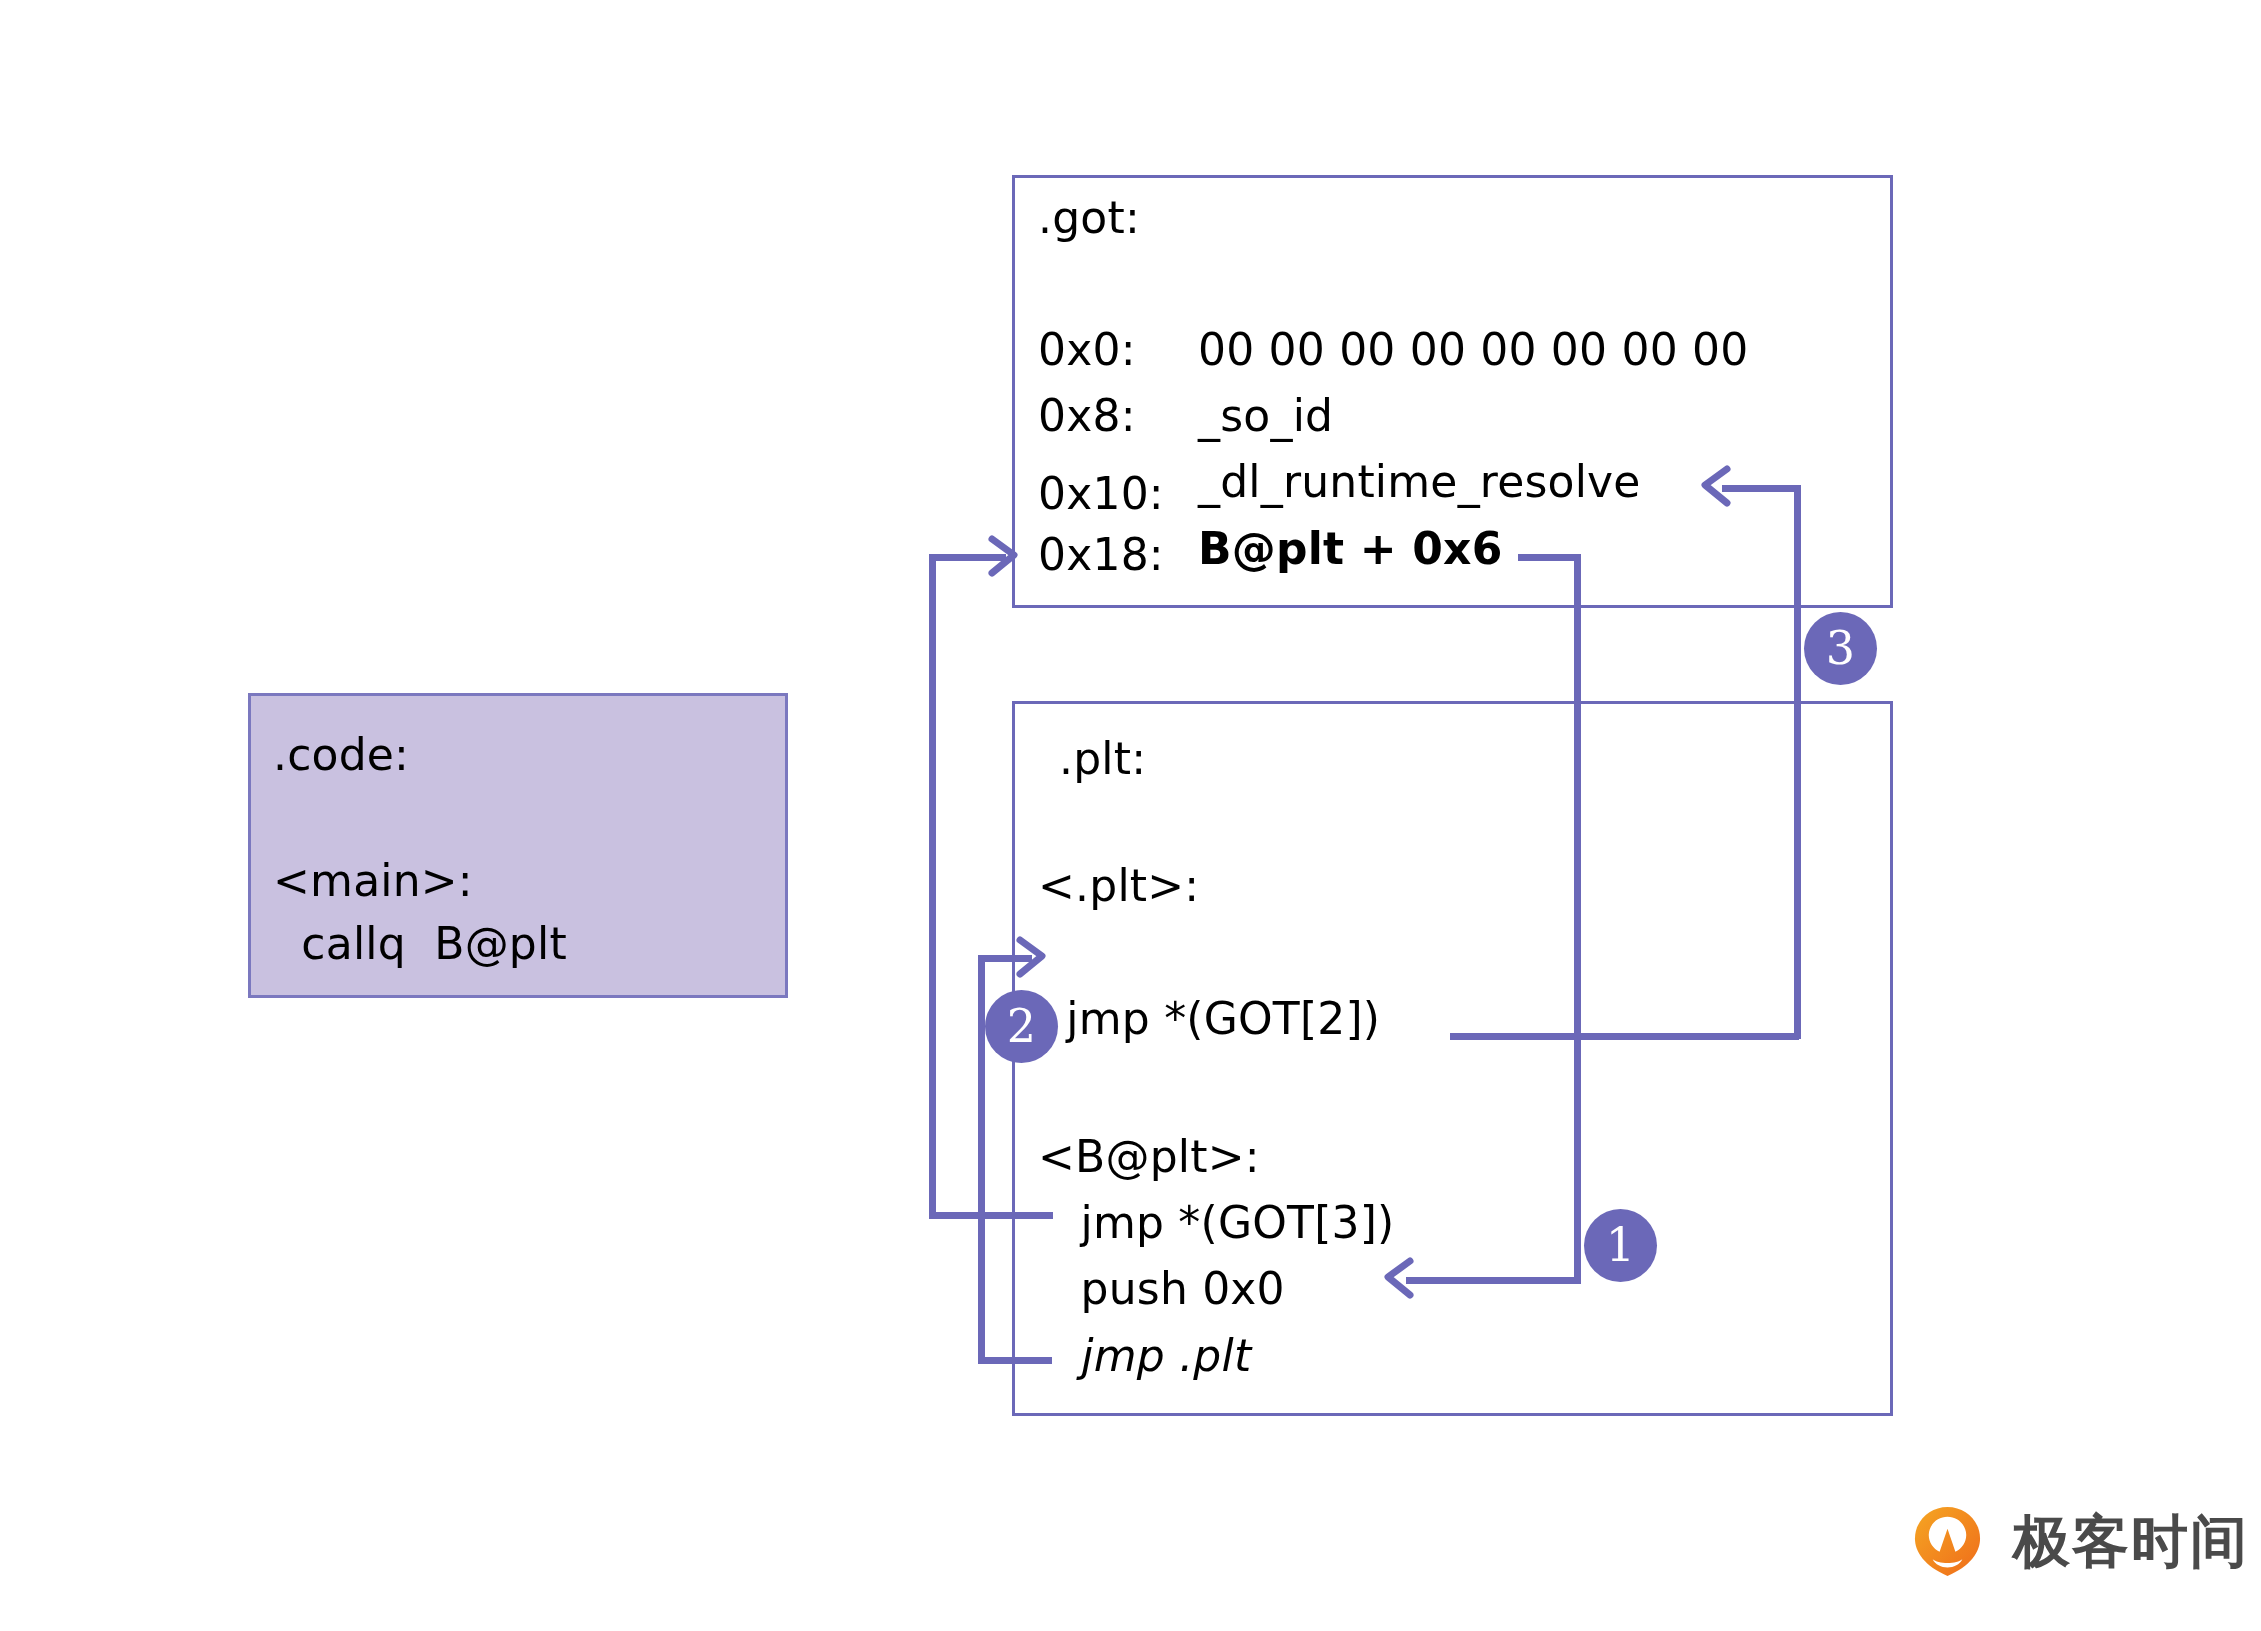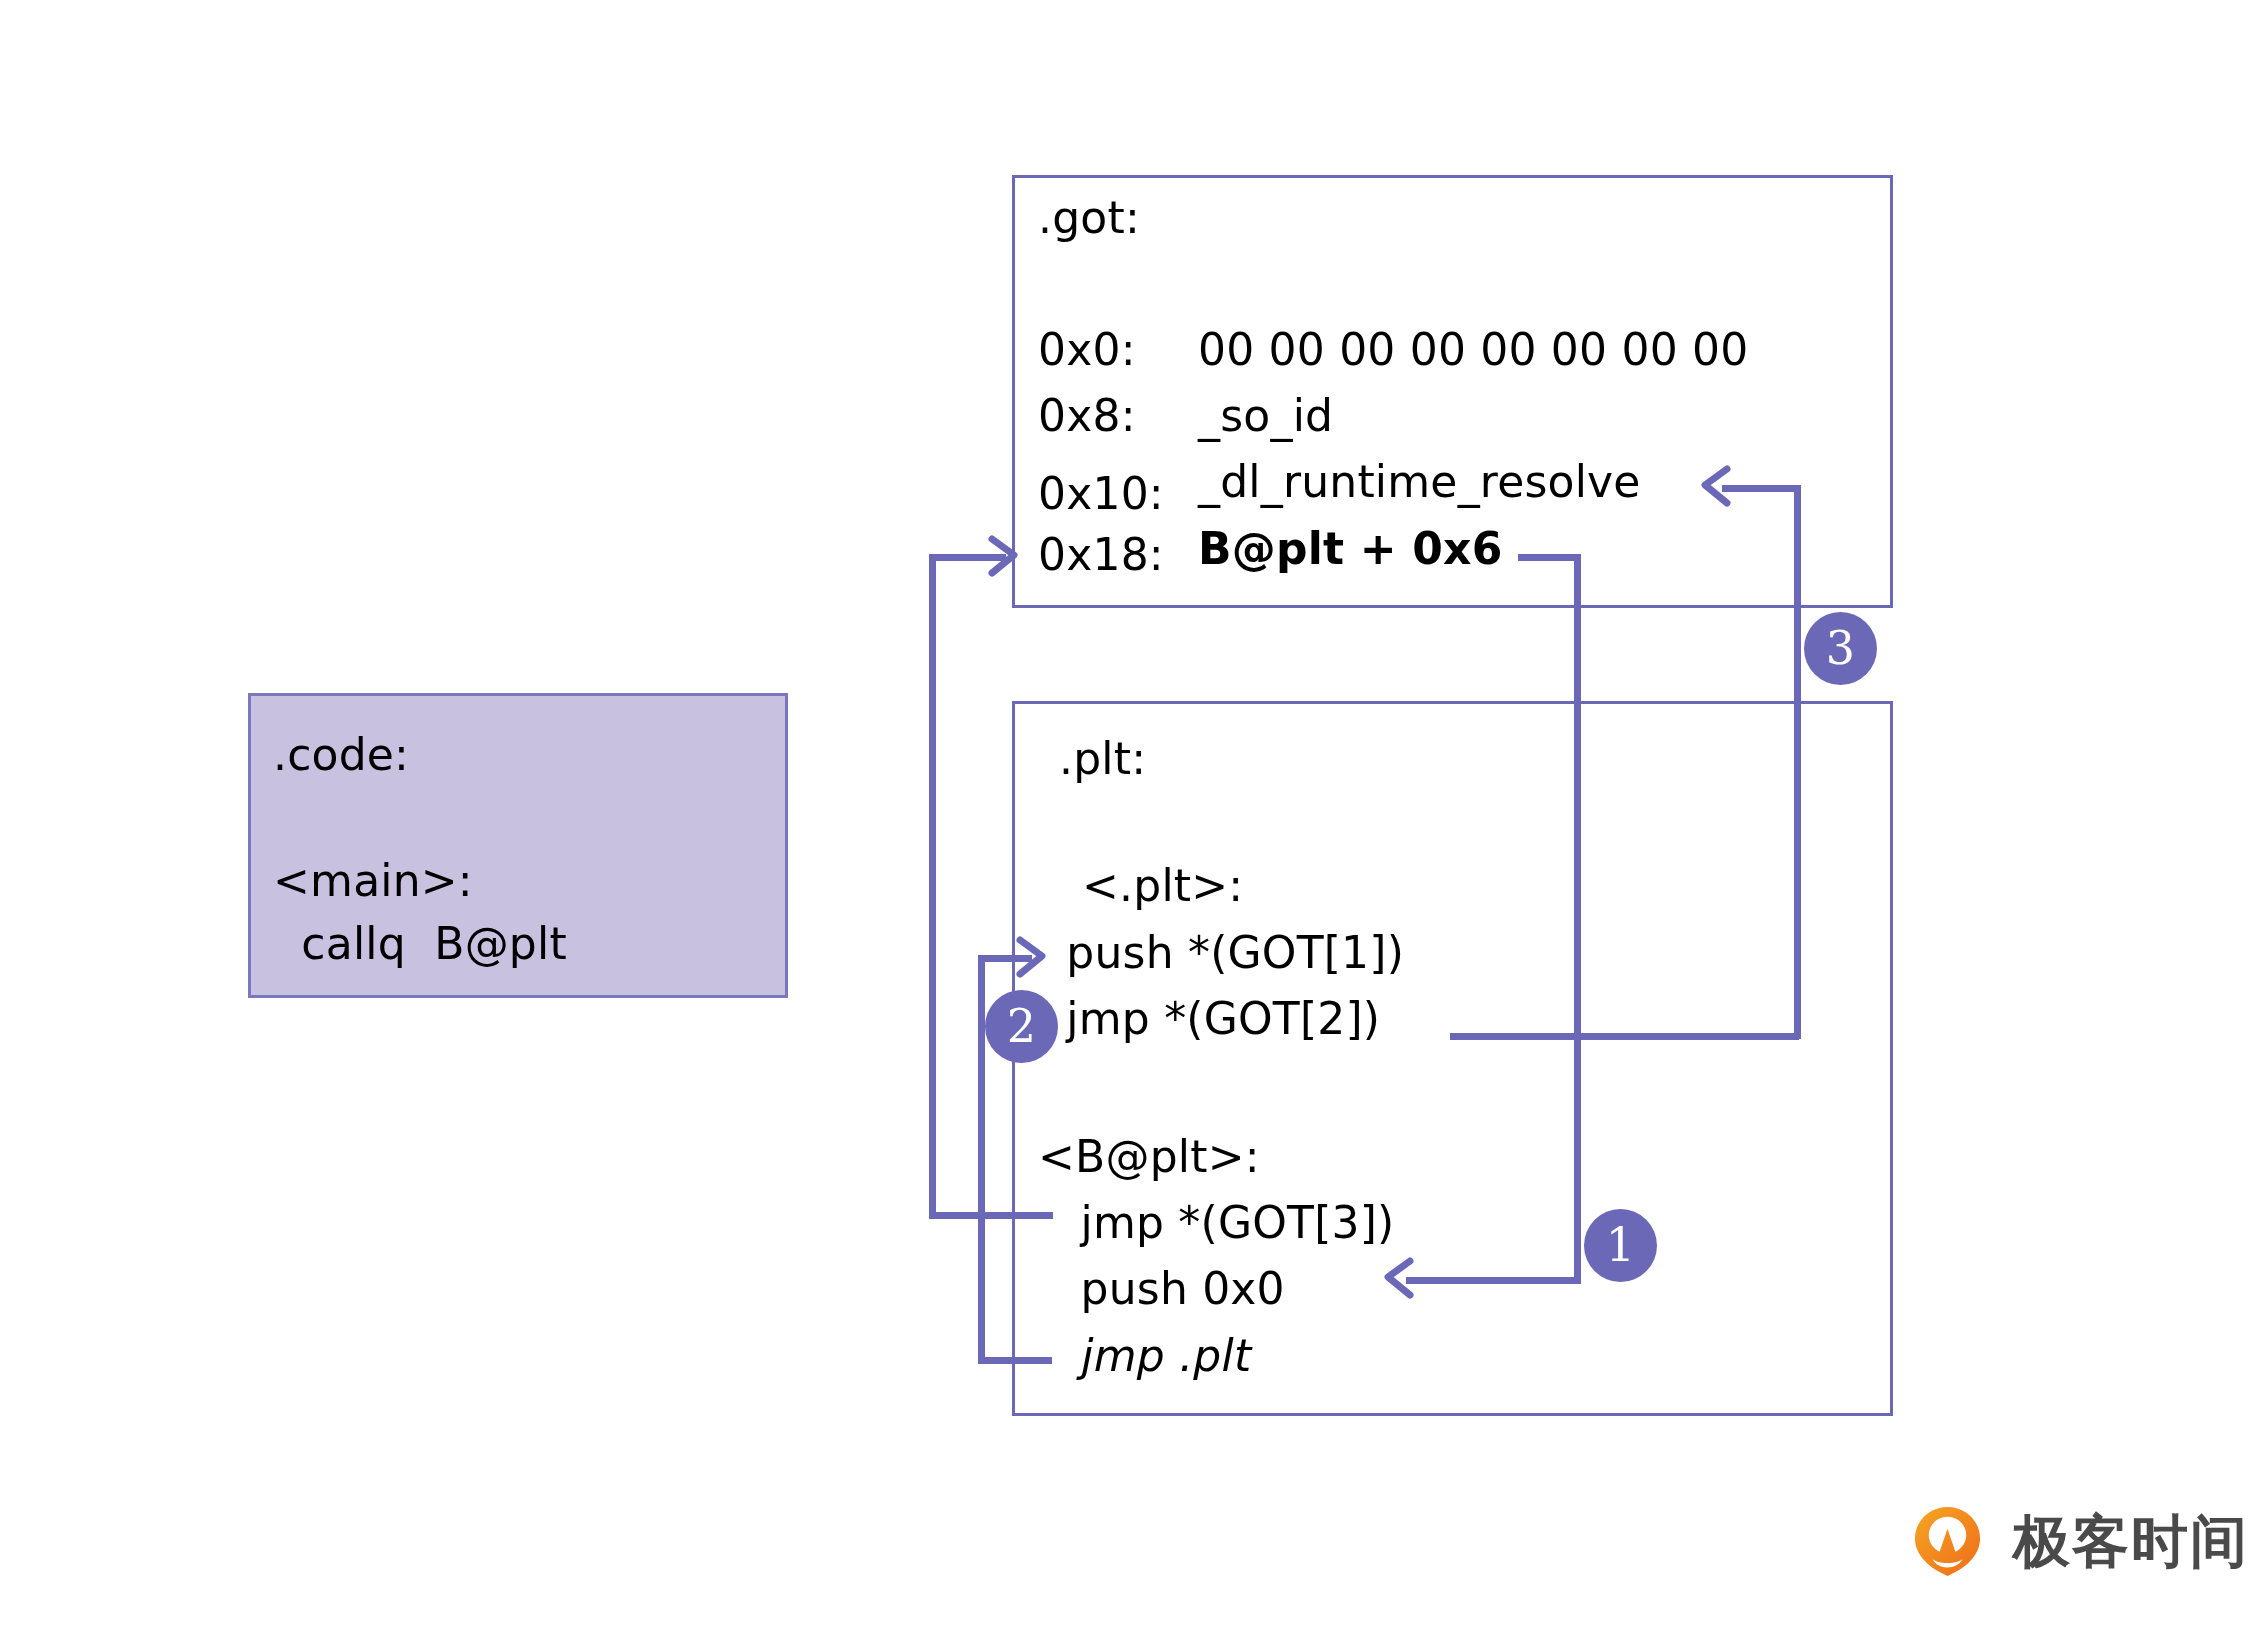--- a/index.html
+++ b/index.html
@@ -115,22 +115,21 @@
 
   <div class="codetext" style="left:1038px; top:472px;">0x10:</div>
   <div class="codetext" style="left:1198px; top:460px;">_dl_runtime_resolve</div>
 
   <div class="codetext" style="left:1038px; top:533px;">0x18:</div>
   <div class="codetext" style="left:1198px; top:527px;font-weight:bold;">B@plt + 0x6</div>
 
   <div class="box plt"></div>
   <div class="codetext" style="left:1038px; top:737px;margin-left:21px;">.plt:</div>
 
-  <div class="codetext" style="left:1038px; top:864px;margin-left:44px;">&lt;.plt&gt;:</div>
-  <div class="codetext" style="left:1038px; top:931px;">  push *(GOT[1])</div>
+  <div class="codetext" style="left:1038px; top:864px;">&lt;.plt&gt;:</div>
   <div class="codetext" style="left:1038px; top:997px;">  jmp *(GOT[2])</div>
 
   <div class="codetext" style="left:1038px; top:1135px;">&lt;B@plt&gt;:</div>
   <div class="codetext" style="left:1038px; top:1201px;">   jmp *(GOT[3])</div>
   <div class="codetext" style="left:1038px; top:1267px;">   push 0x0</div>
   <div class="codetext" style="left:1053px; top:1334px;font-style:italic;">  jmp .plt</div>
 
   <div class="ln h" style="left:929px; top:1212px; width:124px;"></div>
   <div class="ln v" style="left:929px; top:554px; height:661px;"></div>
   <div class="ln h" style="left:929px; top:554px; width:77px;"></div>

